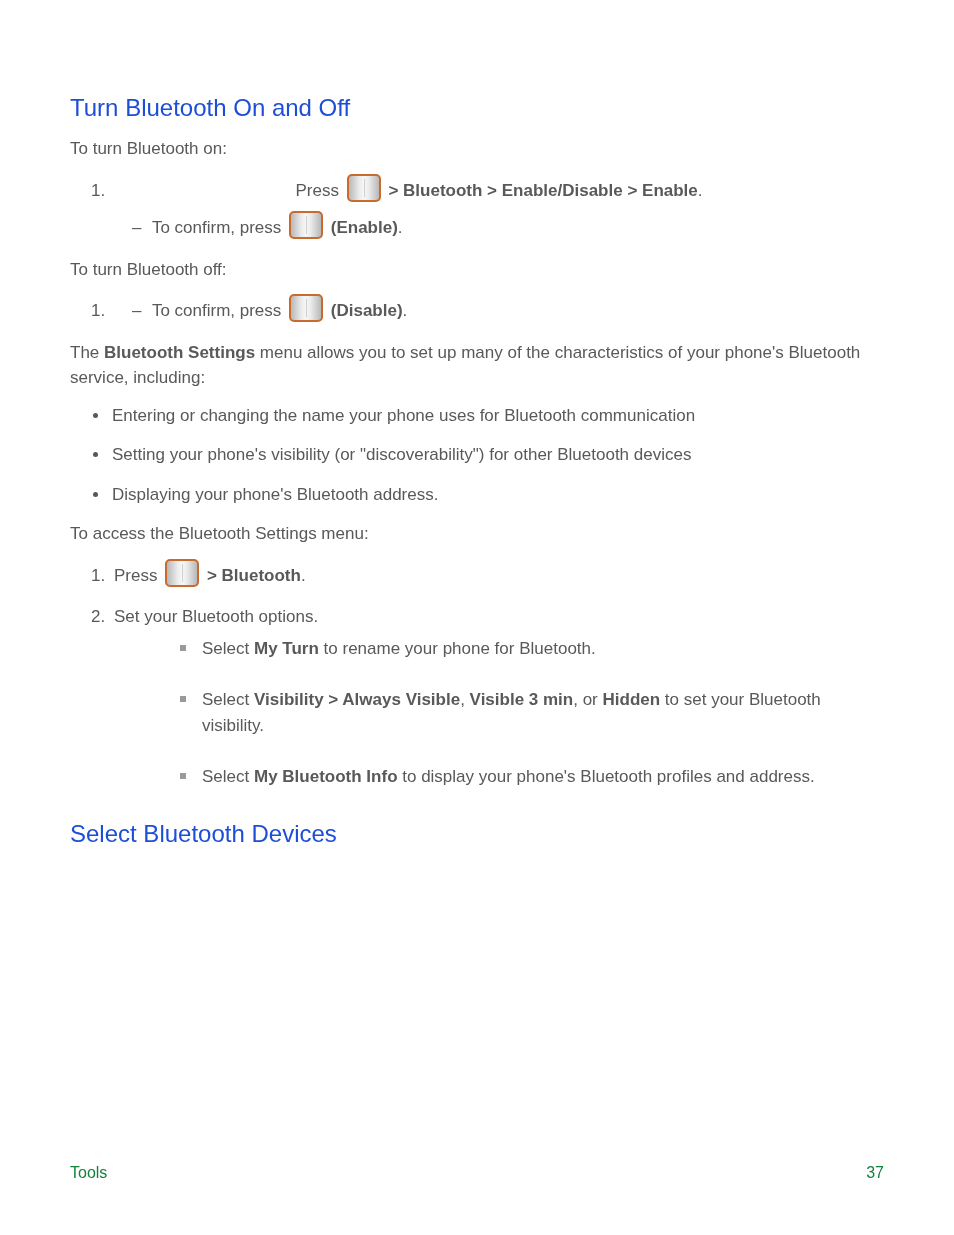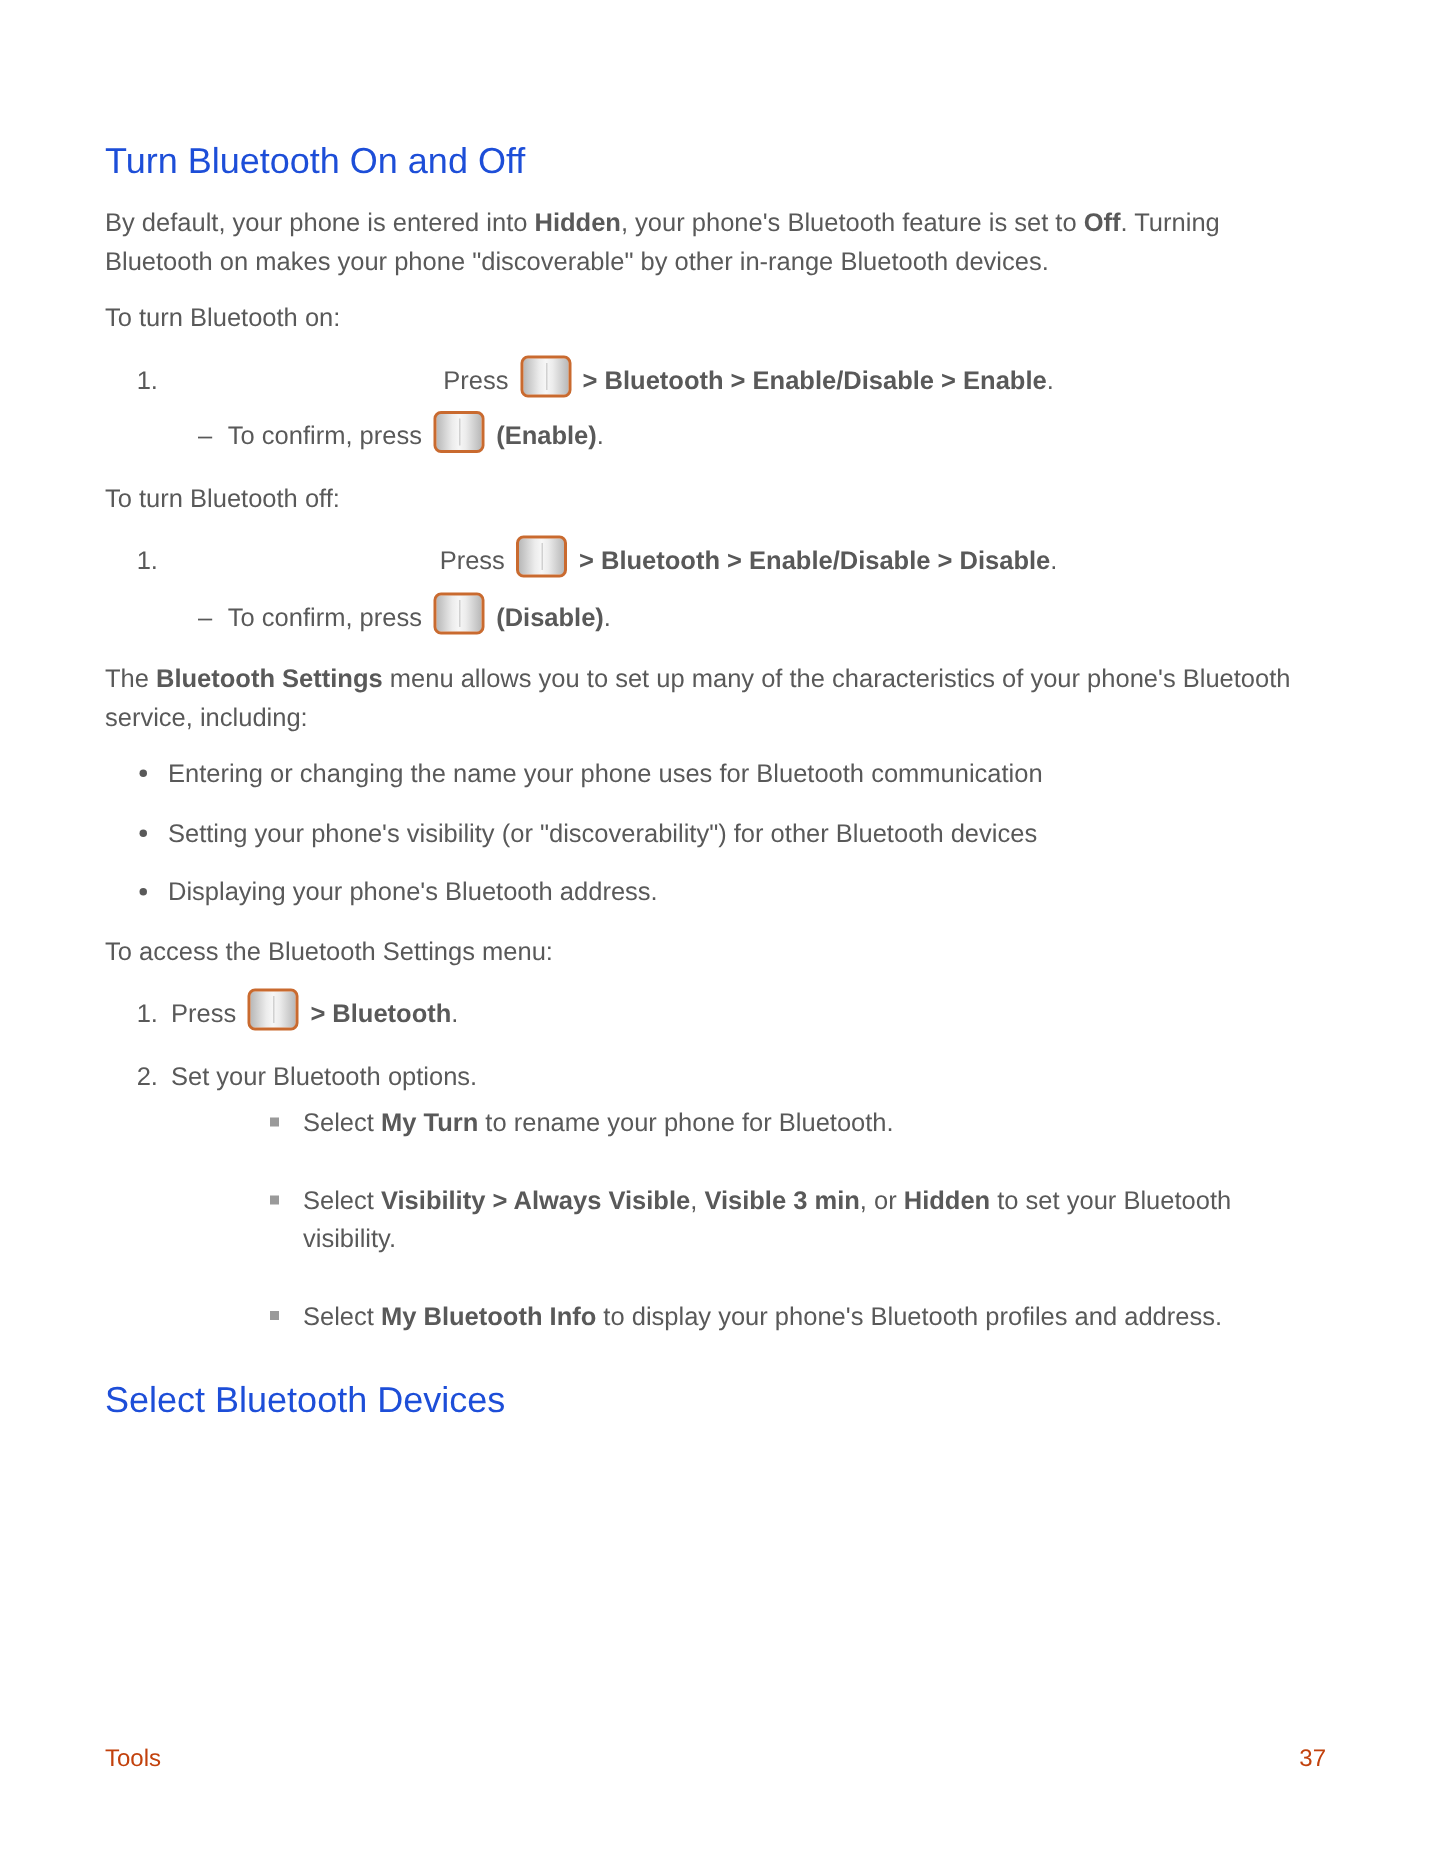--- a/index.html
+++ b/index.html
@@ -93,33 +93,30 @@
   }
 
   .footer {
     position: absolute;
     left: 70px;
     right: 70px;
     bottom: 50px;
     display: flex;
     justify-content: space-between;
     font-size: 16px;
-    color: #c2410c;
+    color: #15803d;
   }
 </style>
 </head>
 <body>
 
 <div class="page">
 
   <h2 class="heading">Turn Bluetooth On and Off</h2>
 
-  <p>
-    <span>By default, your phone is entered into </span><span class="menu-path">Hidden</span><span>, your phone's Bluetooth feature is set to </span><span class="menu-path">Off</span><span>. Turning Bluetooth on makes your phone "discoverable" by other in-range Bluetooth devices.</span>
-  </p>
 
   <p>To turn Bluetooth on:</p>
 
   <ol class="num">
     <li>
       <span class="step-line">
         <span>Press </span>
         <span class="icon btn"></span>
         <span class="menu-path"> &gt; Bluetooth &gt; Enable/Disable &gt; Enable</span>.
       </span>
@@ -129,25 +126,20 @@
         <span class="icon btn"></span>
         <span class="menu-path"> (Enable)</span>.
       </span>
     </li>
   </ol>
 
   <p>To turn Bluetooth off:</p>
 
   <ol class="num">
     <li>
-      <span class="step-line">
-        <span>Press </span>
-        <span class="icon btn"></span>
-        <span class="menu-path"> &gt; Bluetooth &gt; Enable/Disable &gt; Disable</span>.
-      </span>
       <span class="sub-step">
         <span class="dash">–</span>
         <span>To confirm, press </span>
         <span class="icon btn"></span>
         <span class="menu-path"> (Disable)</span>.
       </span>
     </li>
   </ol>
 
 

